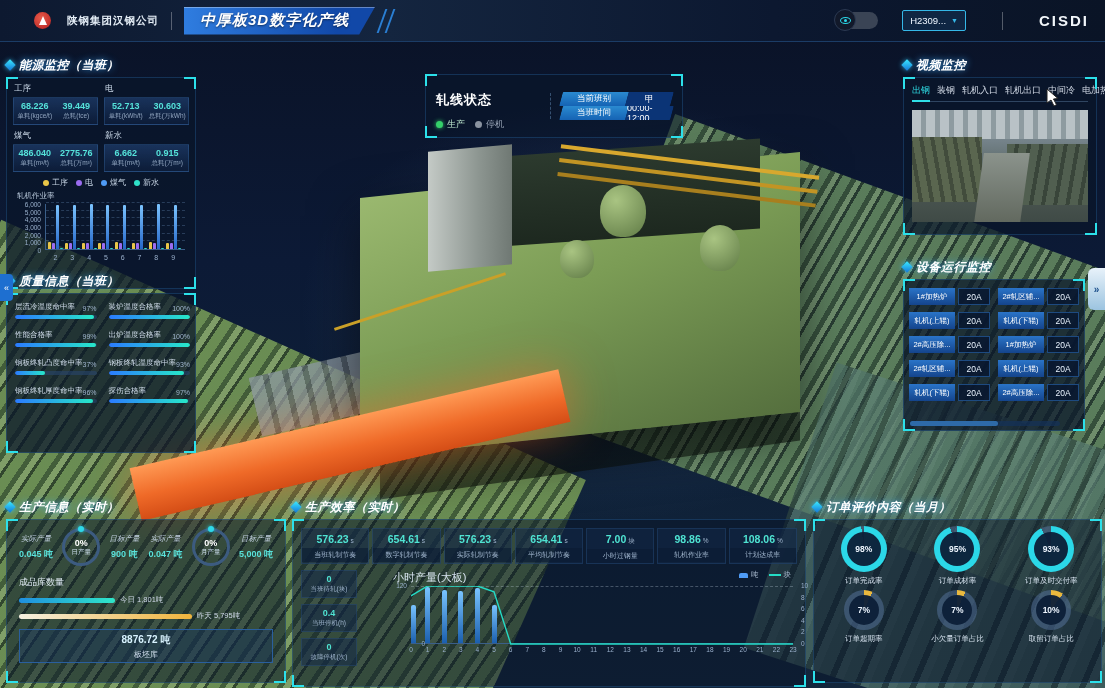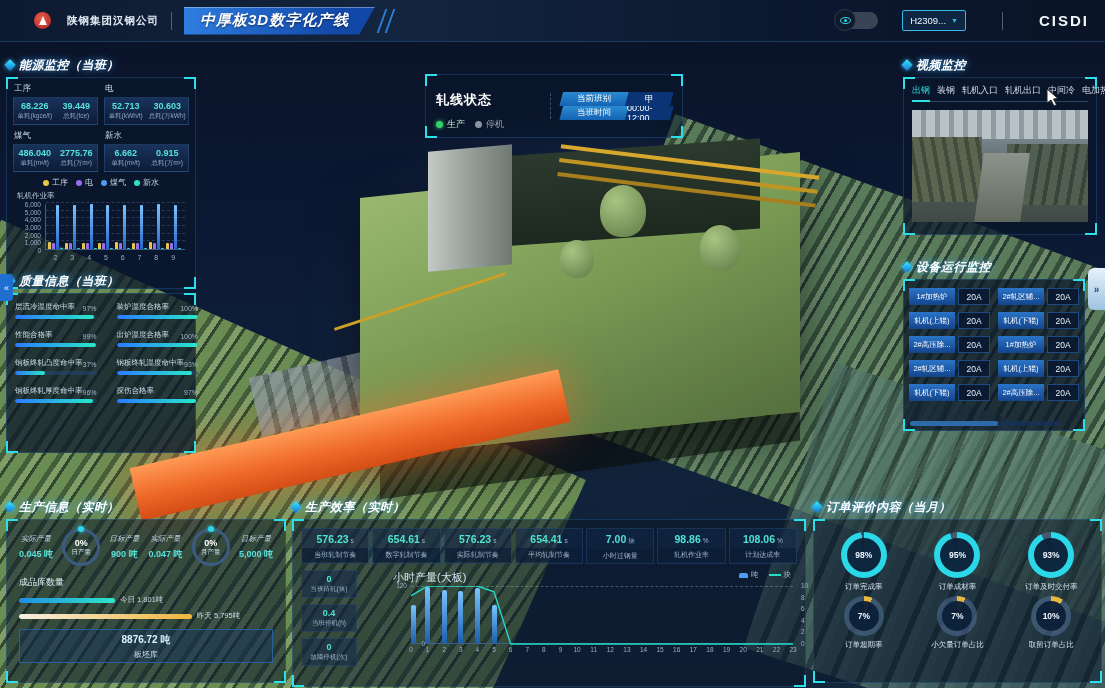--- a/index.html
+++ b/index.html
@@ -99,21 +99,21 @@
   #energy-plot{position:absolute;left:30px;top:2px;width:140px;height:46px;border-left:1px solid #3a5f8a;border-bottom:1px solid #3a5f8a;}
   .e-grid{position:absolute;left:0;width:100%;height:0;border-top:1px dashed rgba(120,160,210,.28);}
   .e-ylab{position:absolute;right:112px;width:26px;text-align:right;font-size:6.5px;color:#9ab0cc;}
   .e-bargroup{position:absolute;bottom:0;width:15px;display:flex;align-items:flex-end;justify-content:center;gap:1px;}
   .e-bar{width:3px;border-radius:1px 1px 0 0;}
   .e-xlab{position:absolute;top:50px;width:15px;text-align:center;font-size:7px;color:#9ab0cc;}
 
   
   #sec-quality{left:6px;top:272px;width:190px;}
   #quality-body{height:160px;padding:8px 8px 4px;}
-  #quality-grid{display:grid;grid-template-columns:1fr 1fr;gap:11px 20px;}
+  #quality-grid{display:grid;grid-template-columns:1fr 1fr;gap:11px 12px;}
   .q-row{display:flex;justify-content:space-between;align-items:flex-end;}
   .q-lab{font-size:7.5px;color:#d2deec;transform-origin:left;white-space:nowrap;}
   .q-val{font-size:7px;color:#9fb4cc;}
   .q-bar{margin-top:3px;height:4px;border-radius:2px;background:rgba(40,70,110,.6);overflow:hidden;}
   .q-fill{height:100%;border-radius:2px;background:linear-gradient(90deg,#2b7bff,#27e8c8);}
 
   
   #sec-status{left:425px;top:74px;width:258px;}
   #status-body{height:64px;padding:16px 10px;display:flex;}
   .st-left{width:104px;}
@@ -215,21 +215,21 @@
   #hc-plot .topgrid{position:absolute;left:0;top:0;width:100%;border-top:1px dashed rgba(200,215,230,.3);}
   .hc-bar{position:absolute;bottom:0;width:5px;border-radius:2px 2px 0 0;background:linear-gradient(180deg,#79c4ff,#1b5fae);}
   #hc-xlabels{position:absolute;left:46px;top:76px;width:382px;height:10px;}
   .hc-xlab{position:absolute;width:12px;text-align:center;font-size:6.5px;color:#9ab0cc;}
   #hc-raxis{position:absolute;left:432px;top:16px;width:16px;height:58px;}
   .hc-rlab{position:absolute;left:4px;font-size:6.5px;color:#9ab0cc;}
   .hc-llab{position:absolute;font-size:6.5px;color:#9ab0cc;right:462px;width:24px;text-align:right;}
 
   
   #sec-orders{left:813px;top:498px;width:289px;}
-  #orders-body{height:164px;padding:12px 4px;}
+  #orders-body{height:164px;padding:6px 4px;}
   #orders-grid{display:grid;grid-template-columns:1fr 1fr 1fr;gap:4px 2px;}
   .od-item{display:flex;flex-direction:column;align-items:center;}
   .od-ring{width:40px;height:40px;border-radius:50%;position:relative;}
   .od-ring.big{width:46px;height:46px;}
   .od-hole{position:absolute;inset:5px;border-radius:50%;background:rgba(13,31,56,.96);display:flex;align-items:center;justify-content:center;}
   .od-ring.big .od-hole{inset:6px;}
   .od-val{font-size:8.5px;font-weight:bold;color:#eef6ff;}
   .od-lab{font-size:7.5px;color:#d6e2ee;margin-top:4px;white-space:nowrap;}
 </style>
 </head>

